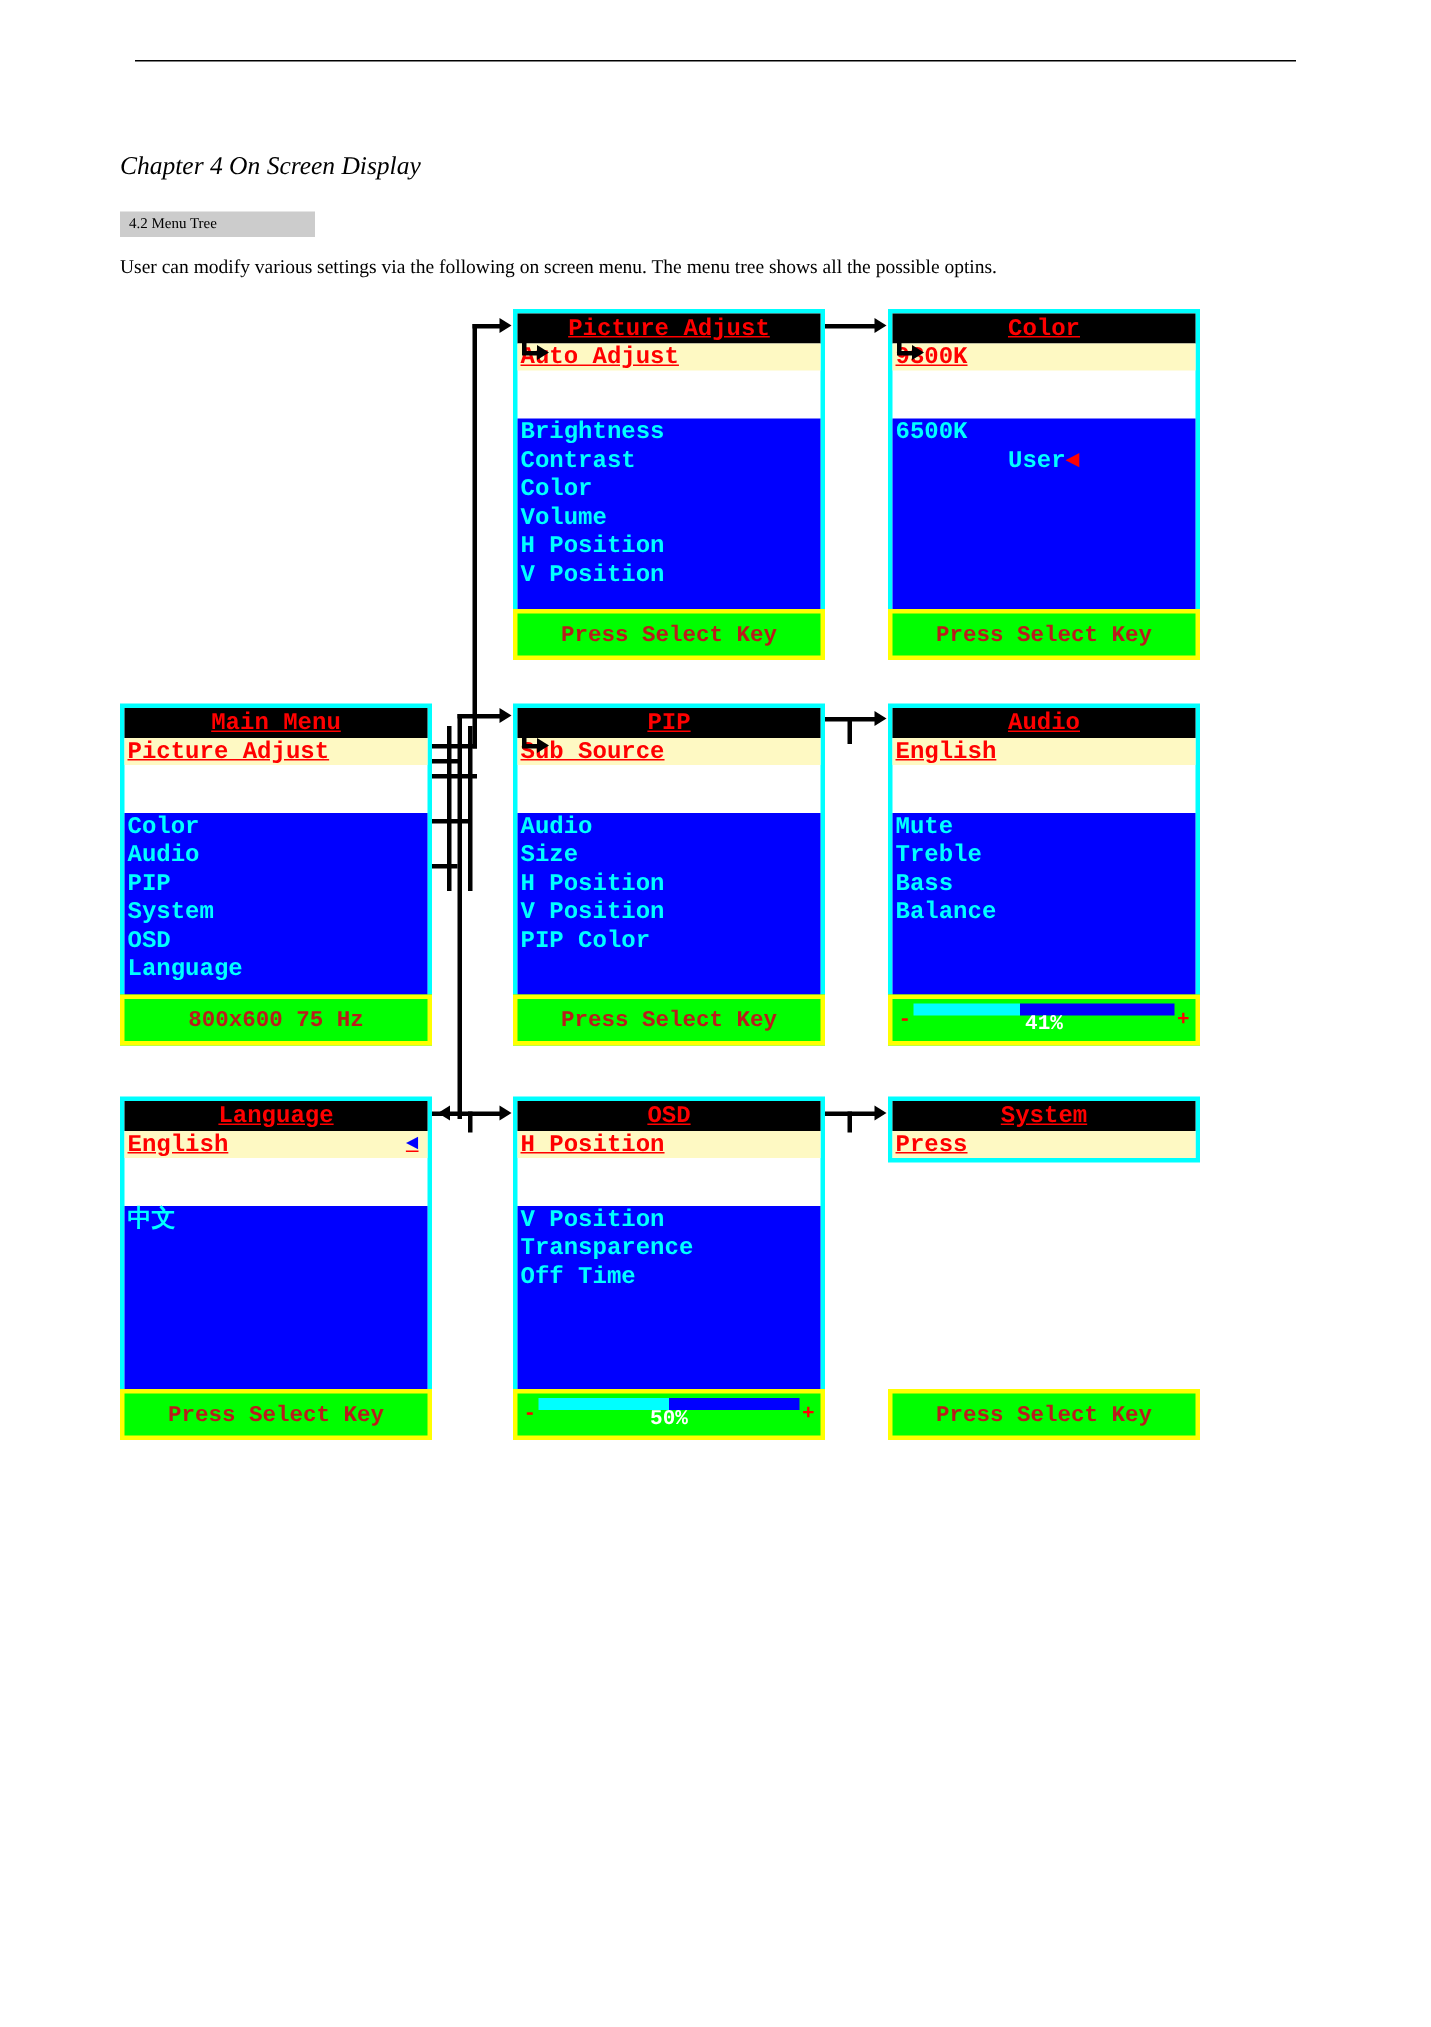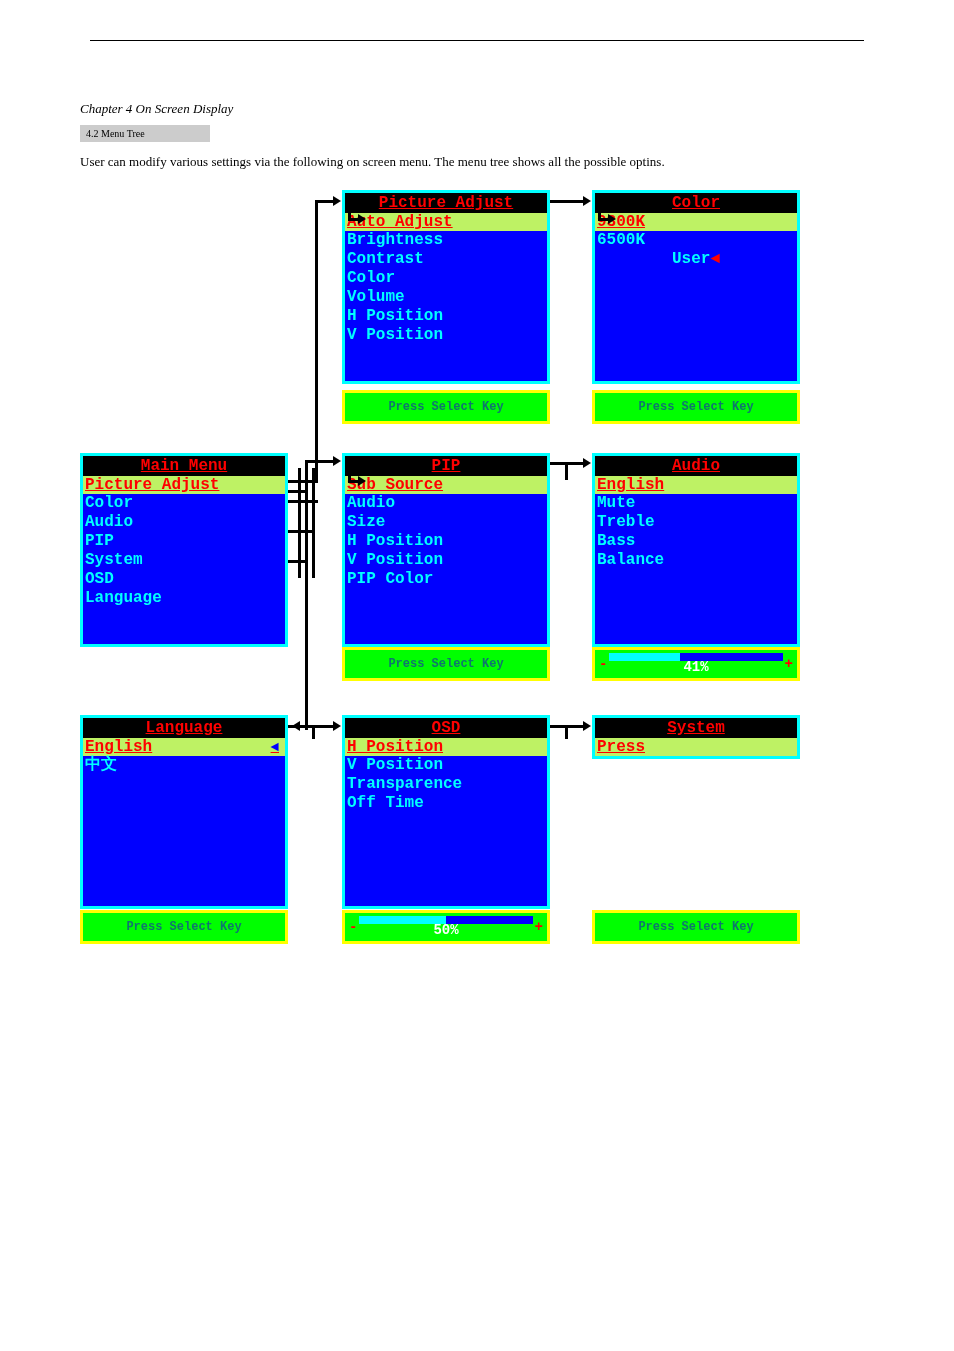--- a/index.html
+++ b/index.html
@@ -14,23 +14,23 @@
     padding: 40px 80px;
   }
   .hr-top {
     border: none;
     border-top: 1px solid #000;
     margin-bottom: 60px;
     margin-left: 10px;
     margin-right: 10px;
   }
   .chapter-title {
-    font-size: 13px;
+    font-size: 17px;
     color: #000;
-    margin-bottom: 6px;
+    margin-bottom: 18px;
     font-style: italic;
     font-family: "Times New Roman", serif;
   }
   .section-title {
     font-size: 10px;
     color: #000;
     background: #ccc;
     padding: 3px 6px;
     display: inline-block;
     width: 130px;
@@ -59,21 +59,21 @@
     color: #f00;
     text-align: center;
     font-family: "Courier New", monospace;
     font-size: 16px;
     font-weight: bold;
     text-decoration: underline;
     line-height: 20px;
     height: 20px;
   }
   .highlight-row {
-    background: #bef264;
+    background: #fef9c3;
     color: #f00;
     font-family: "Courier New", monospace;
     font-weight: bold;
     font-size: 16px;
     text-decoration: underline;
     line-height: 18px;
     padding-left: 2px;
     display: flex;
     justify-content: space-between;
     align-items: flex-end;
@@ -93,24 +93,24 @@
     line-height: 19px;
     padding: 0 2px 2px 2px;
     min-height: 120px;
   }
   .status-bar {
     position: absolute;
     width: 208px;
     height: 34px;
     background: #00ff00;
     border: 3px solid #ffff00;
-    color: #0f766e;
-    font-family: "Courier New", monospace;
-    font-weight: bold;
-    font-size: 12px;
+    color: #b91c1c;
+    font-family: "Courier New", monospace;
+    font-weight: bold;
+    font-size: 15px;
     display: flex;
     align-items: center;
     justify-content: center;
   }
   .slider-bar {
     position: absolute;
     width: 208px;
     height: 34px;
     background: #00ff00;
     border: 3px solid #ffff00;
@@ -177,21 +177,21 @@
   #panel-audio   { top: 263px; left: 512px; }
   #slider-audio  { top: 457px; left: 512px; }
 
   #panel-lang    { top: 525px; left: 0; }
   #status-lang   { top: 720px; left: 0; }
   #panel-osd     { top: 525px; left: 262px; }
   #slider-osd    { top: 720px; left: 262px; }
   #panel-system  { top: 525px; left: 512px; }
   #status-system { top: 720px; left: 512px; }
 
-  .body-area-tall { min-height:150px; }
+  .body-area-tall { min-height:150px;margin-top:32px; }
 
   #panel-picture { left:262px; }
 </style>
 </head>
 <body>
 
 <div class="page">
   <hr class="hr-top">
   <div class="chapter-title">Chapter 4 On Screen Display</div>
   <div class="section-title">4.2 Menu Tree</div>
@@ -206,20 +206,21 @@
         </div>
       <div class="body-area body-area-tall">
         <div>Color</div>
         <div>Audio</div>
         <div>PIP</div>
         <div>System</div>
         <div>OSD</div>
         <div>Language</div>
       </div>
     </div>
+    <div class="status-bar" id="status-main">800x600  75 Hz</div>
 
     <div class="panel" id="panel-picture">
       <div class="panel-header">Picture Adjust</div>
       <div class="highlight-row">
           <span>Auto Adjust</span>
         </div>
       <div class="body-area body-area-tall">
         <div>Brightness</div>
         <div>Contrast</div>
         <div>Color</div>

